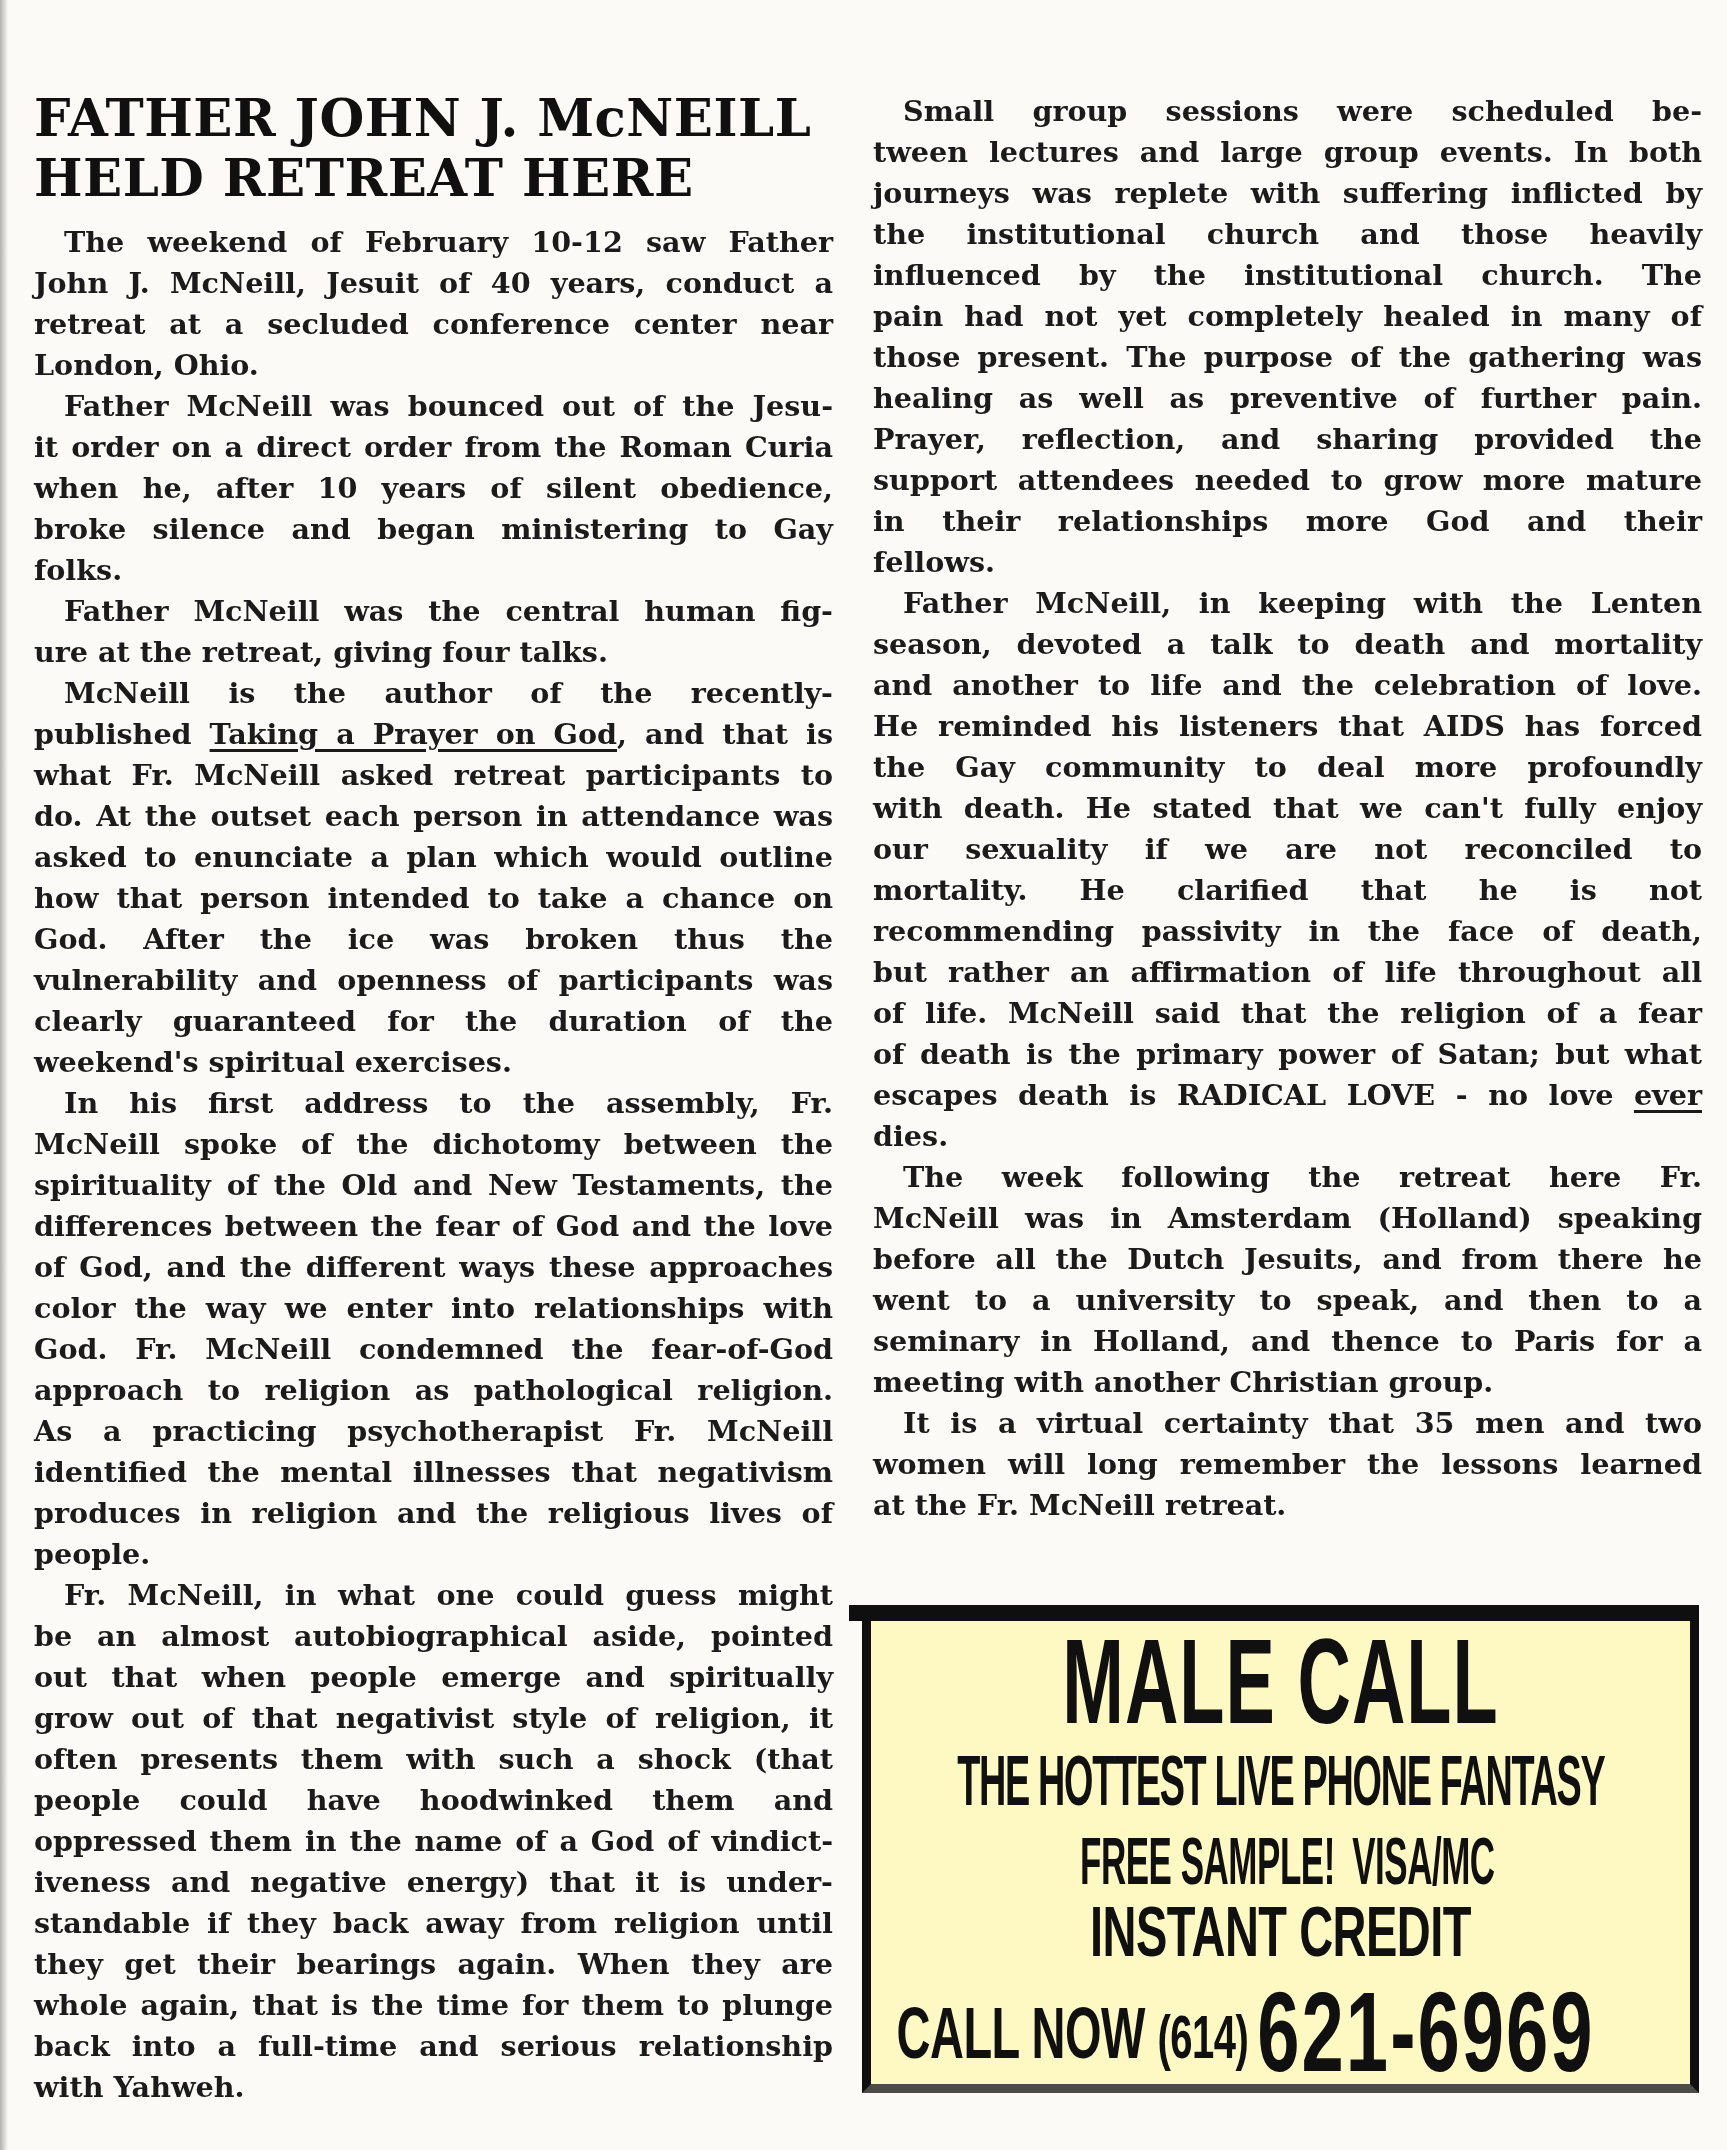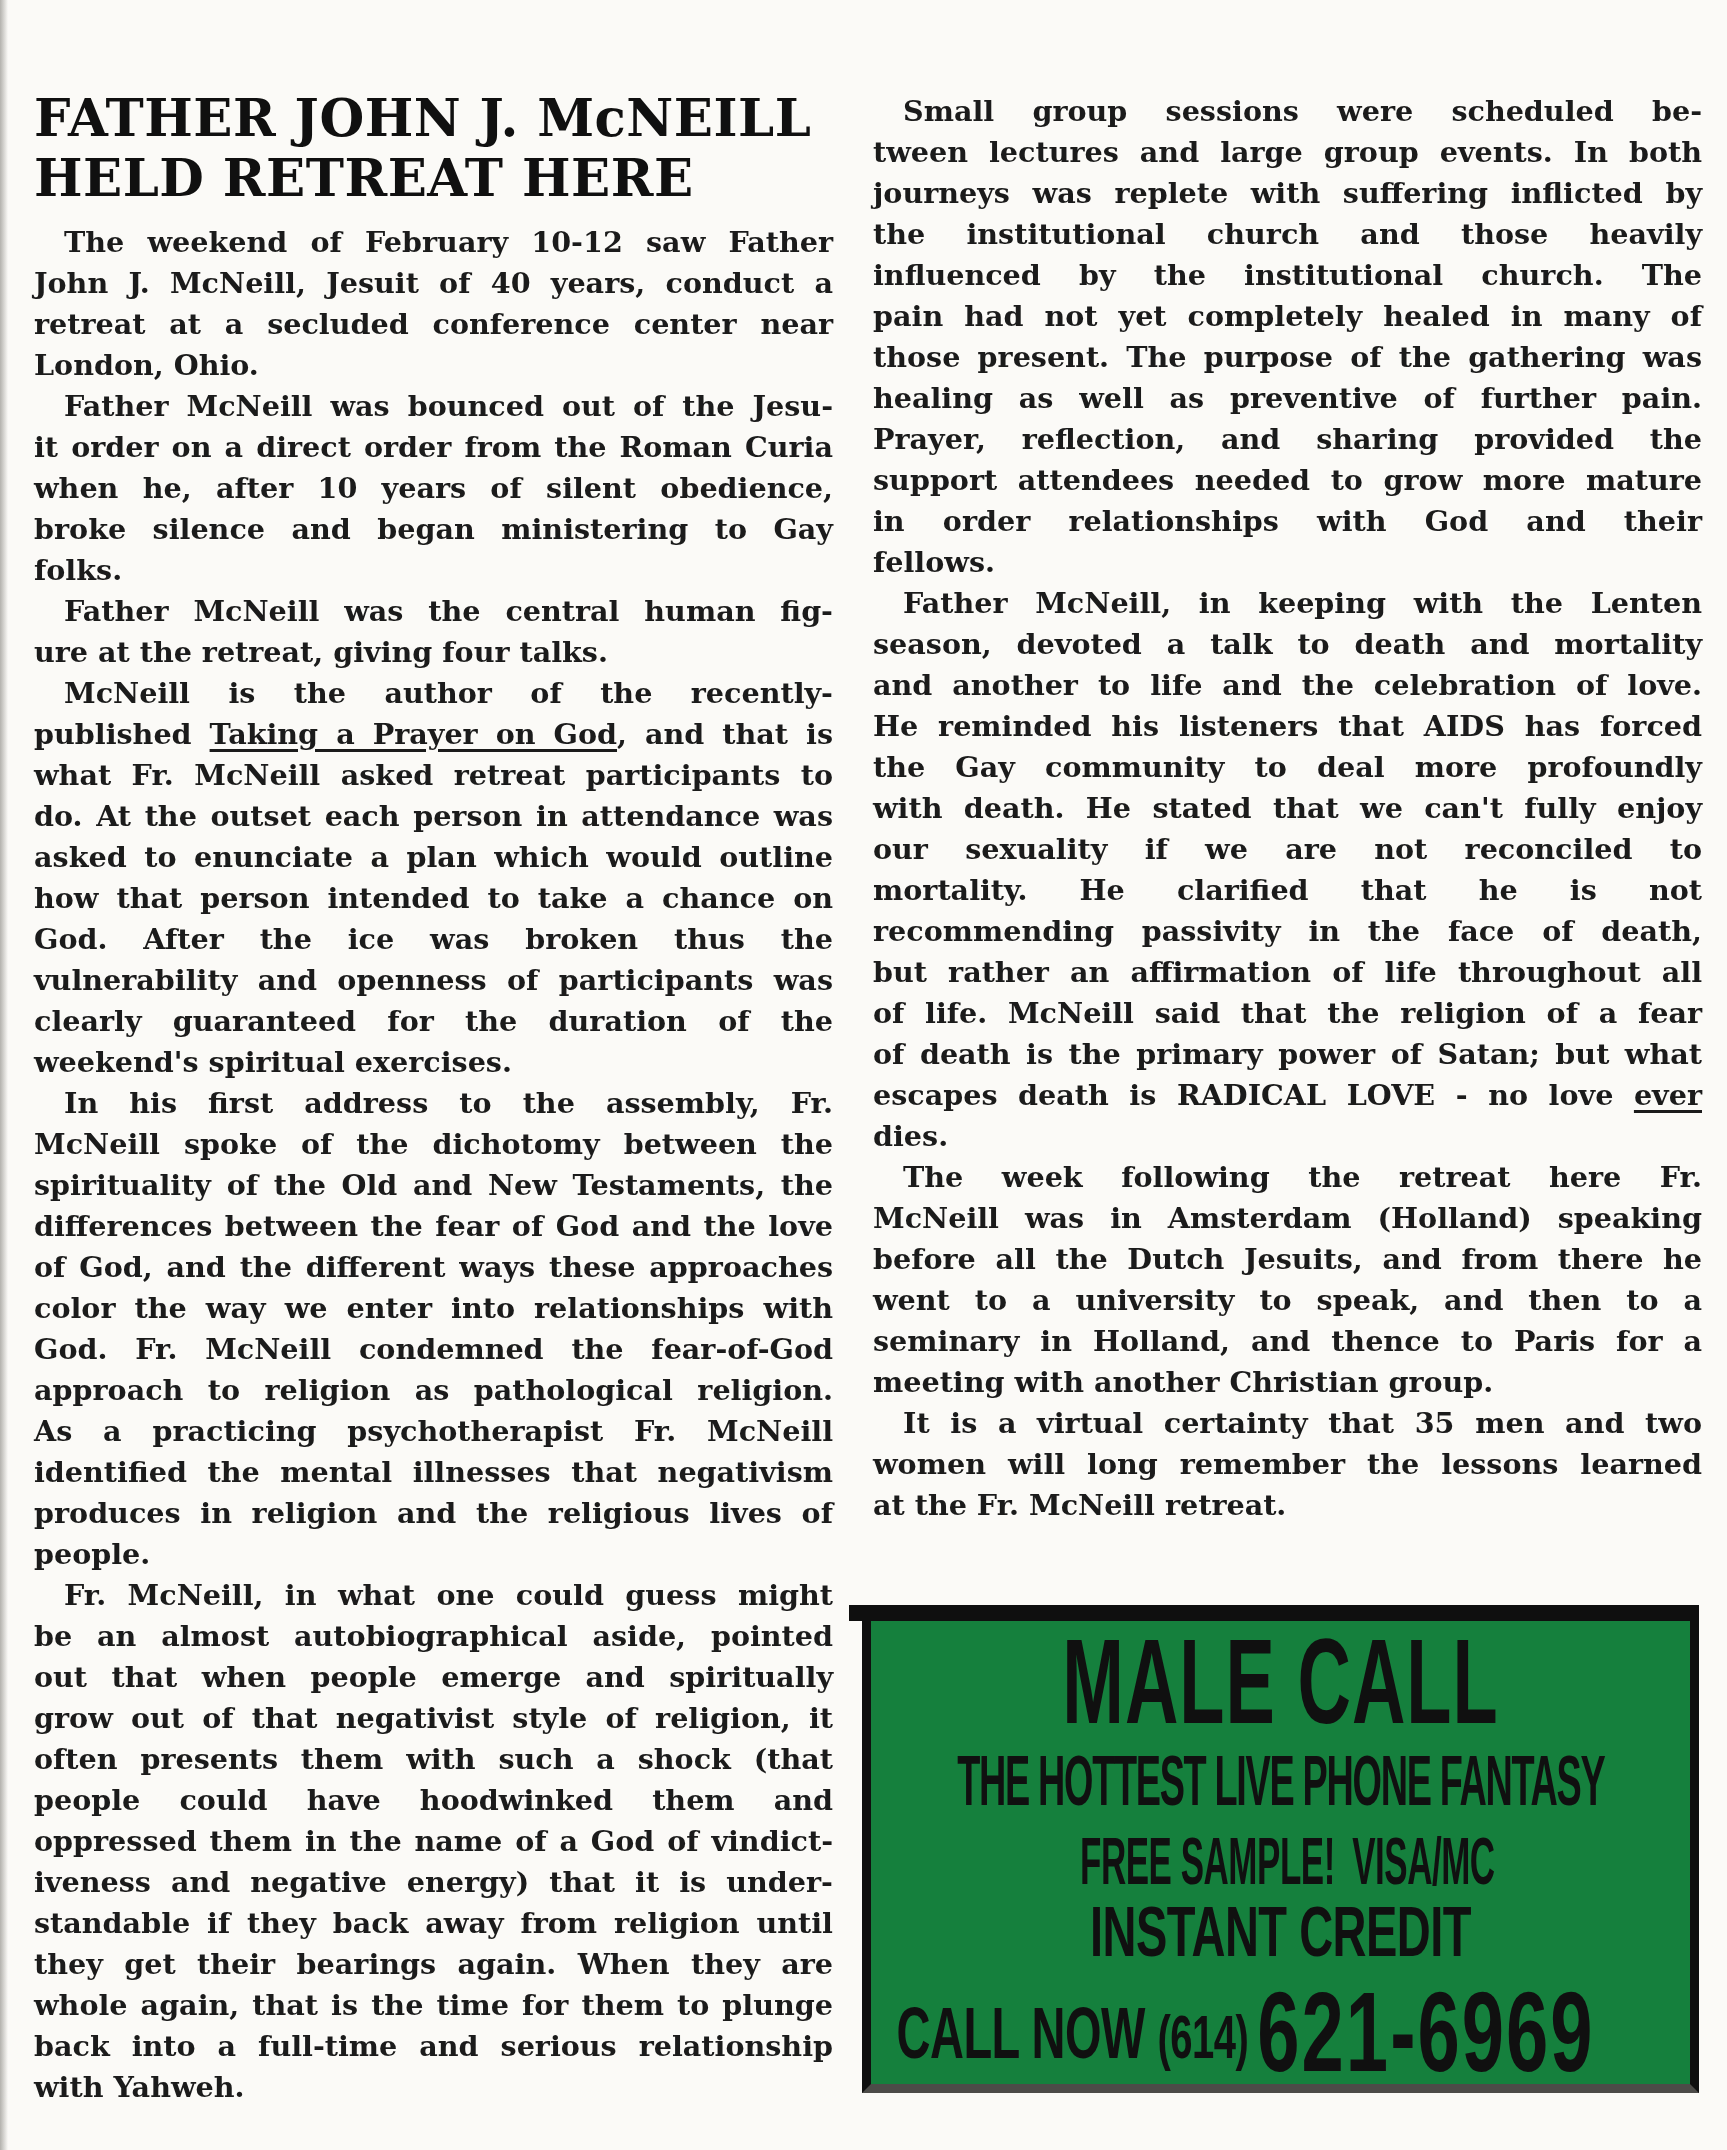--- a/index.html
+++ b/index.html
@@ -50,21 +50,21 @@
     text-decoration-thickness:3.1px;
     text-underline-offset:5.1px;
   }
 
   
   #ad {
     position:absolute;
     left:862px; top:1605px;
     width:837px; height:488px;
     box-sizing:border-box;
-    background:#15803d;
+    background:#fef9c3;
     border:9.7px solid #0f0f0f;
     border-top-width:16px;
     border-bottom-color:#4c4b48;
   }
   #ad .topbar-ext {
     position:absolute; left:-22px; top:-16px; width:31px; height:16px;
     background:#0f0f0f;
   }
   .ad-inner {
     position:absolute; inset:0;
@@ -162,21 +162,21 @@
       <div class="bl ind">Small group sessions were scheduled be-</div>
       <div class="bl">tween lectures and large group events. In both</div>
       <div class="bl">journeys was replete with suffering inflicted by</div>
       <div class="bl">the institutional church and those heavily</div>
       <div class="bl">influenced by the institutional church. The</div>
       <div class="bl">pain had not yet completely healed in many of</div>
       <div class="bl">those present. The purpose of the gathering was</div>
       <div class="bl">healing as well as preventive of further pain.</div>
       <div class="bl">Prayer, reflection, and sharing provided the</div>
       <div class="bl">support attendees needed to grow more mature</div>
-      <div class="bl">in order relationships with God and their</div>
+      <div class="bl">in their relationships more God and their</div>
       <div class="bl end">fellows.</div>
       <div class="bl ind">Father McNeill, in keeping with the Lenten</div>
       <div class="bl">season, devoted a talk to death and mortality</div>
       <div class="bl">and another to life and the celebration of love.</div>
       <div class="bl">He reminded his listeners that AIDS has forced</div>
       <div class="bl">the Gay community to deal more profoundly</div>
       <div class="bl">with death. He stated that we can't fully enjoy</div>
       <div class="bl">our sexuality if we are not reconciled to</div>
       <div class="bl">mortality. He clarified that he is not</div>
       <div class="bl">recommending passivity in the face of death,</div>

